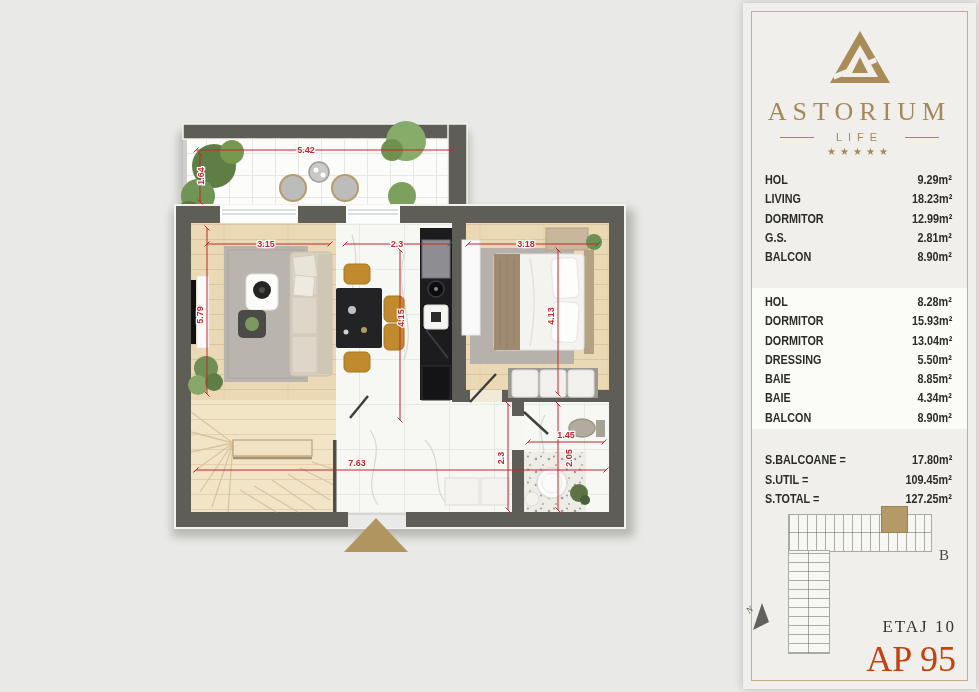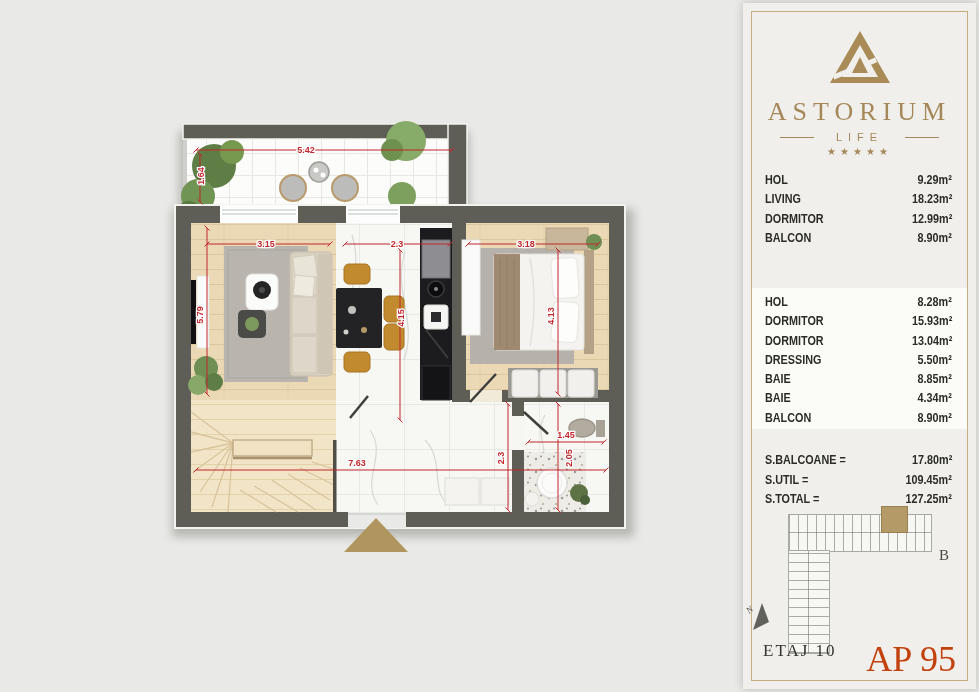--- a/index.html
+++ b/index.html
@@ -37,21 +37,21 @@
       repeating-linear-gradient(90deg, rgba(95,95,90,.5) 0 1px, transparent 1px 9px);}
   .mm-left{left:45px;top:45px;width:40px;height:102px;
     background-image:
       linear-gradient(to right, transparent 19px, rgba(95,95,90,.5) 19px, rgba(95,95,90,.5) 20px, transparent 20px),
       repeating-linear-gradient(0deg, rgba(95,95,90,.5) 0 1px, transparent 1px 9px);}
   .mm-unit{position:absolute;left:138px;top:1px;width:25px;height:25px;background:#b49a66;
            border:1px solid #98814f;}
   .mm-b{position:absolute;left:196px;top:42px;font-family:"Liberation Serif",serif;font-size:15px;color:#4a4a48;}
   .mm-compass{position:absolute;left:2px;top:93px;}
   .footer{position:absolute;left:20px;right:20px;bottom:12px;display:flex;justify-content:space-between;
-          color:#35352f;}
+          align-items:flex-end;color:#35352f;flex-direction:column;}
   .footer .floor{font-family:"Liberation Serif",serif;font-size:17px;letter-spacing:2px;padding-bottom:4px;}
   .footer .apt{font-family:"Liberation Serif",serif;font-size:36px;color:#c2410c;line-height:1;}
 </style>
 </head>
 <body>
 
 <div class="screen">
 
   <svg class="plan-svg" width="745" height="692" viewBox="0 0 745 692">
     <defs>
@@ -304,20 +304,24 @@
         </div>
       <div class="row">
           <span class="lbl">LIVING</span>
           <span class="val">18.23m²</span>
         </div>
       <div class="row">
           <span class="lbl">DORMITOR</span>
           <span class="val">12.99m²</span>
         </div>
       <div class="row">
+          <span class="lbl">G.S.</span>
+          <span class="val">2.81m²</span>
+        </div>
+      <div class="row">
           <span class="lbl">BALCON</span>
           <span class="val">8.90m²</span>
         </div>
     </div>
 
     <div class="rooms rooms-lower">
       <div class="row">
           <span class="lbl">HOL</span>
           <span class="val">8.28m²</span>
         </div>

